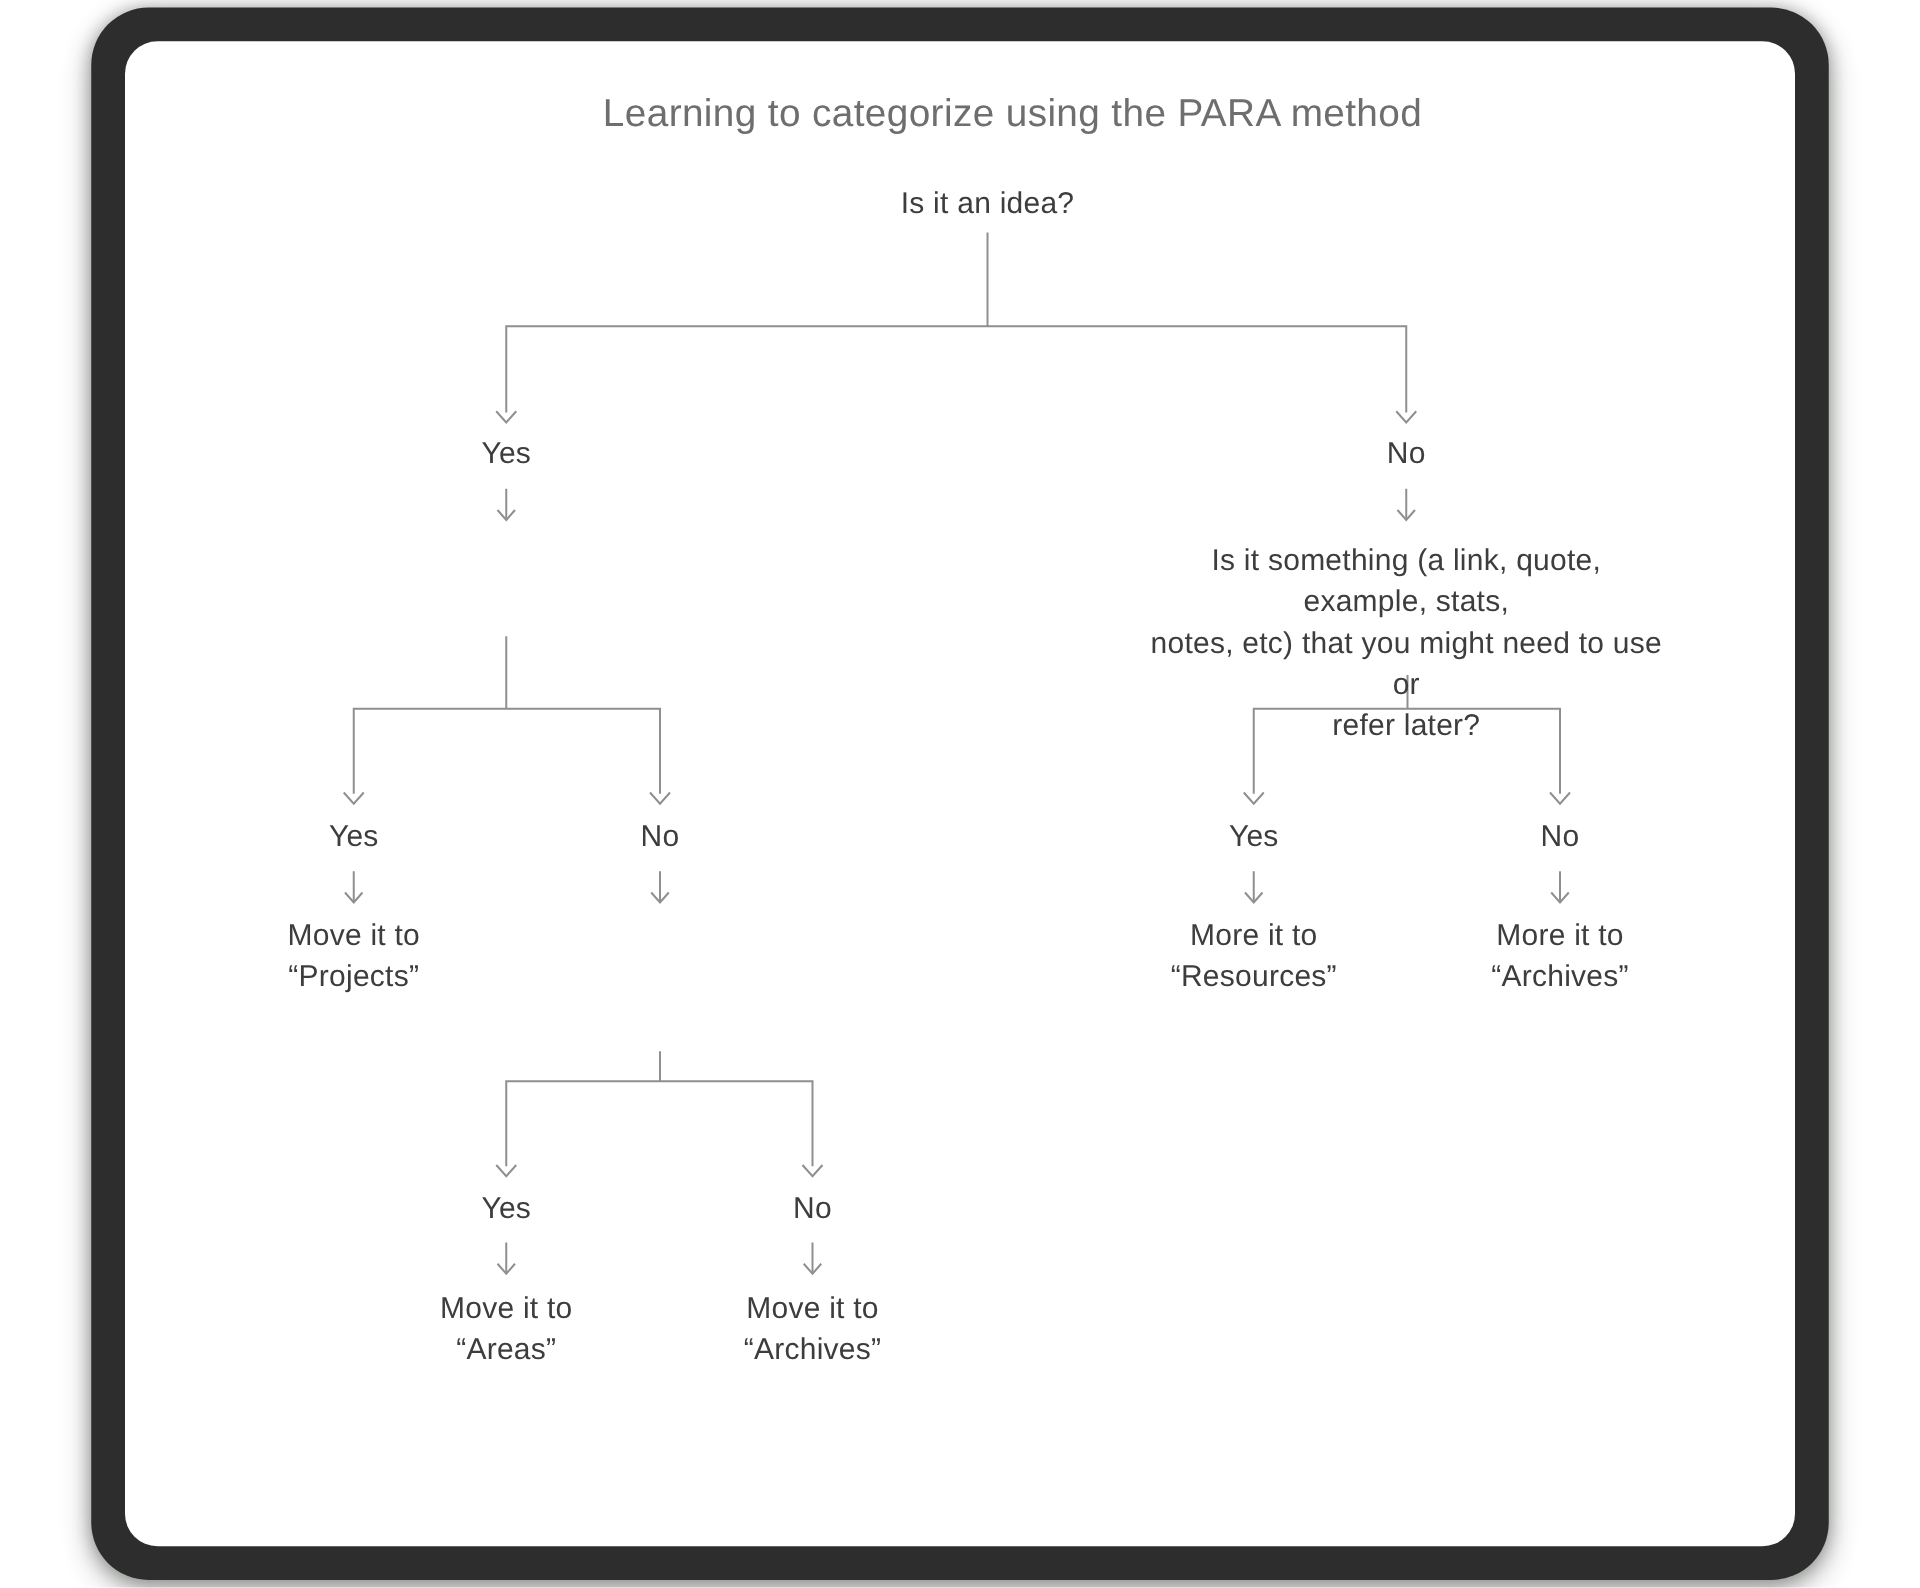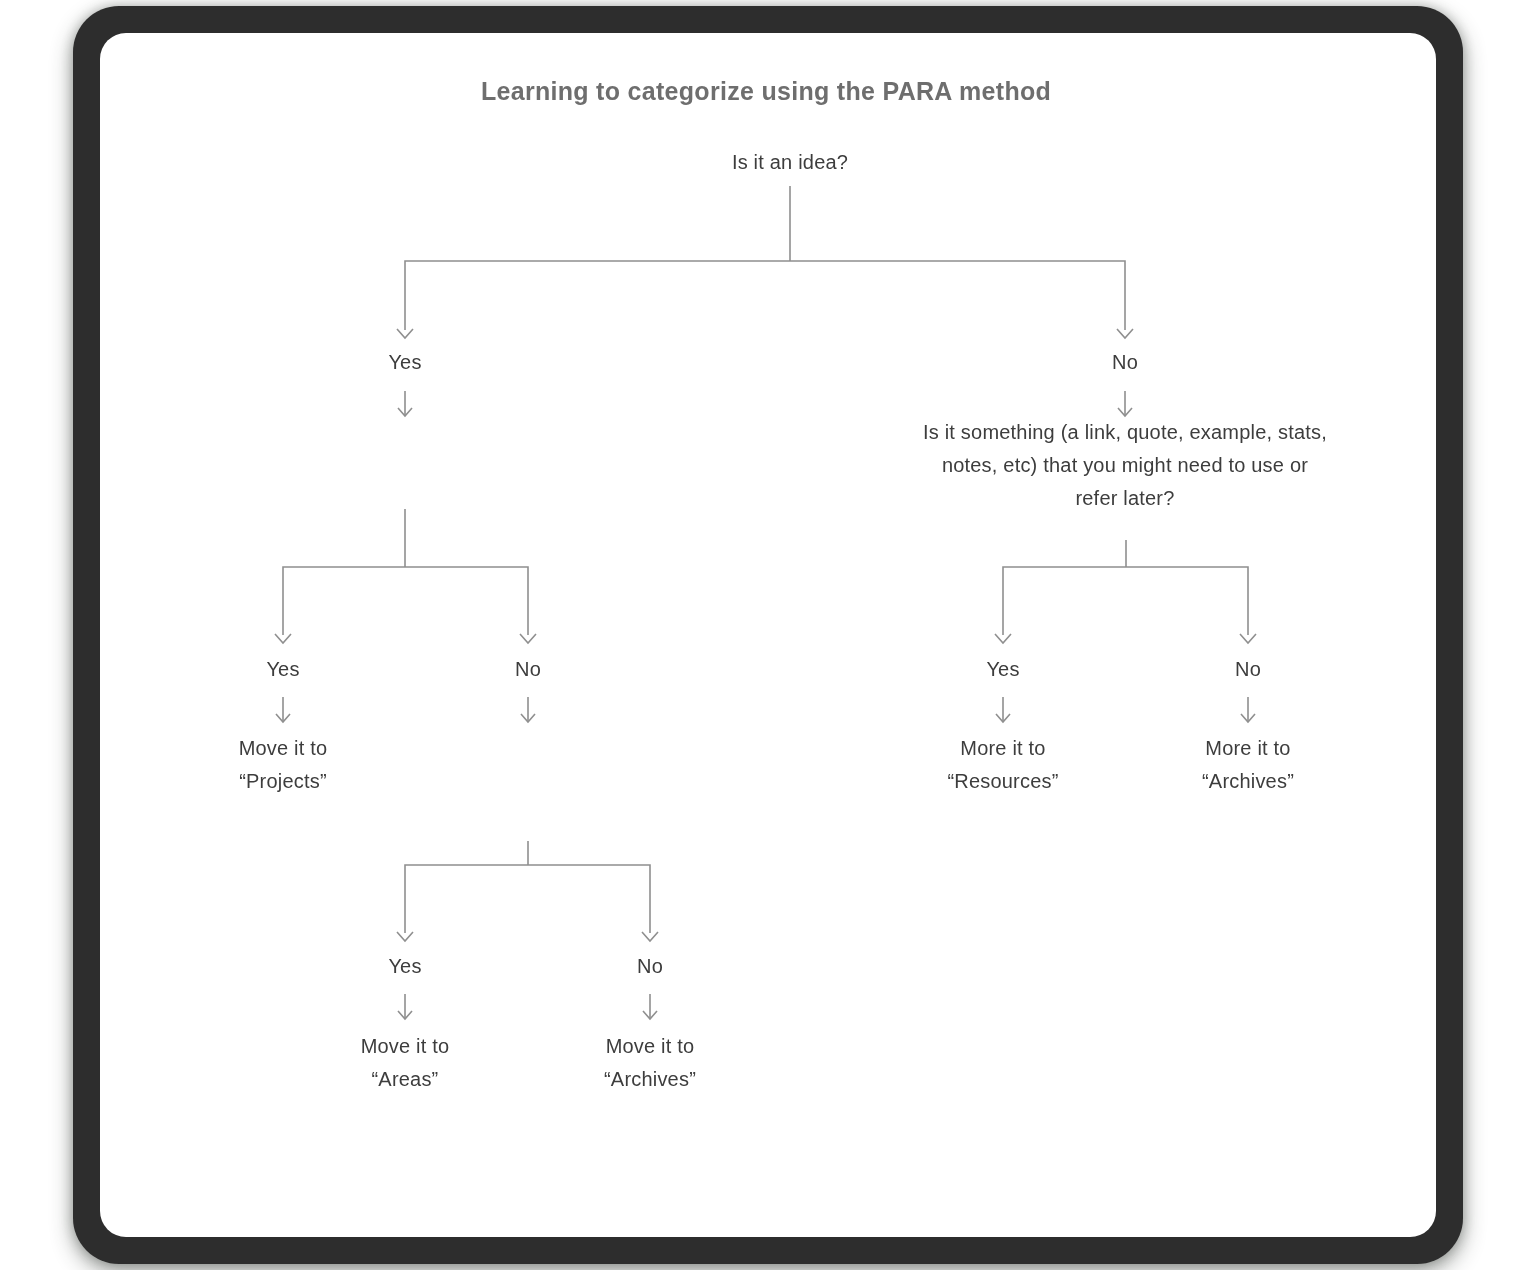--- a/index.html
+++ b/index.html
@@ -12,24 +12,24 @@
            background:var(--frame,#2d2d2d); border-radius:46px;
            box-shadow:0 8px 22px rgba(40,46,40,.45), 0 0 12px rgba(40,46,40,.28); }
   .card  { position:absolute; inset:27px; background:var(--card,#ffffff); border-radius:26px; }
 
   
   svg.wires { position:absolute; inset:0; width:1536px; height:1270px; pointer-events:none; }
   svg.wires path { fill:none; stroke:var(--line,#8f8f8f); stroke-width:1.6px; }
 
   
   .node { position:absolute; transform:translateX(-50%); text-align:center;
-          white-space:pre-line; font-size:20px; line-height:33px;
+          white-space:pre-line; font-size:24px; line-height:33px;
           color:var(--text,#3d3d3d); letter-spacing:.2px; }
-  .title { font-size:25px; line-height:30px; font-weight:700;
-           color:var(--title,#6e6e6e); letter-spacing:.3px; }
+  .title { font-size:31px; line-height:30px; font-weight:400;
+           color:var(--title,#6e6e6e); letter-spacing:.3px;margin-left:44px; }
 </style>
 </head>
 <body>
 
 <div class="stage">
 
   <div class="frame">
     <div class="card"></div>
   </div>
 
@@ -91,21 +91,21 @@
       </g>
   </svg>
 
   <div class="node title" style="left:766px; top:76px">Learning to categorize using the PARA method</div>
 
   <div class="node" style="left:790px; top:146px">Is it an idea?</div>
 
   <div class="node" style="left:405px; top:346px">Yes</div>
   <div class="node" style="left:1125px; top:346px">No</div>
 
-  <div class="node" style="left:1125px; top:416px">Is it something (a link, quote, example, stats,
+  <div class="node" style="left:1125px; top:432px">Is it something (a link, quote, example, stats,
 notes, etc) that you might need to use or
 refer later?</div>
 
   <div class="node" style="left:283px; top:653px">Yes</div>
   <div class="node" style="left:528px; top:653px">No</div>
   <div class="node" style="left:1003px; top:653px">Yes</div>
   <div class="node" style="left:1248px; top:653px">No</div>
 
   <div class="node" style="left:283px; top:732px">Move it to
 “Projects”</div>

